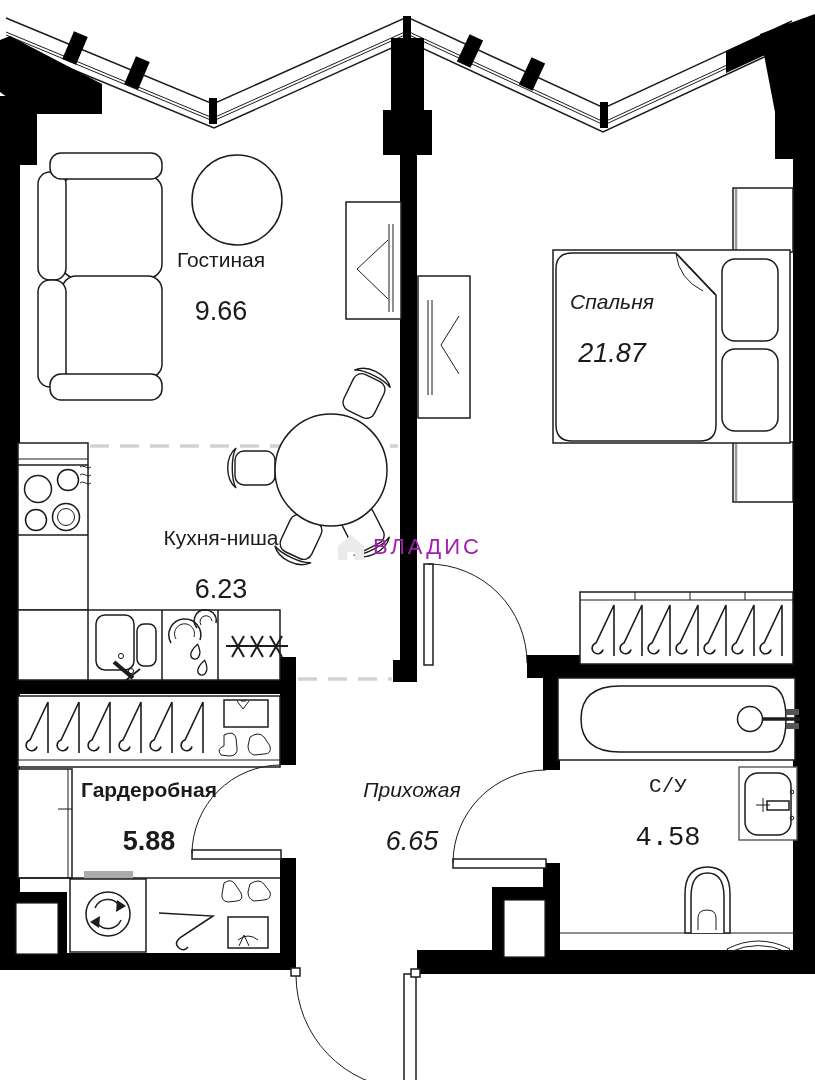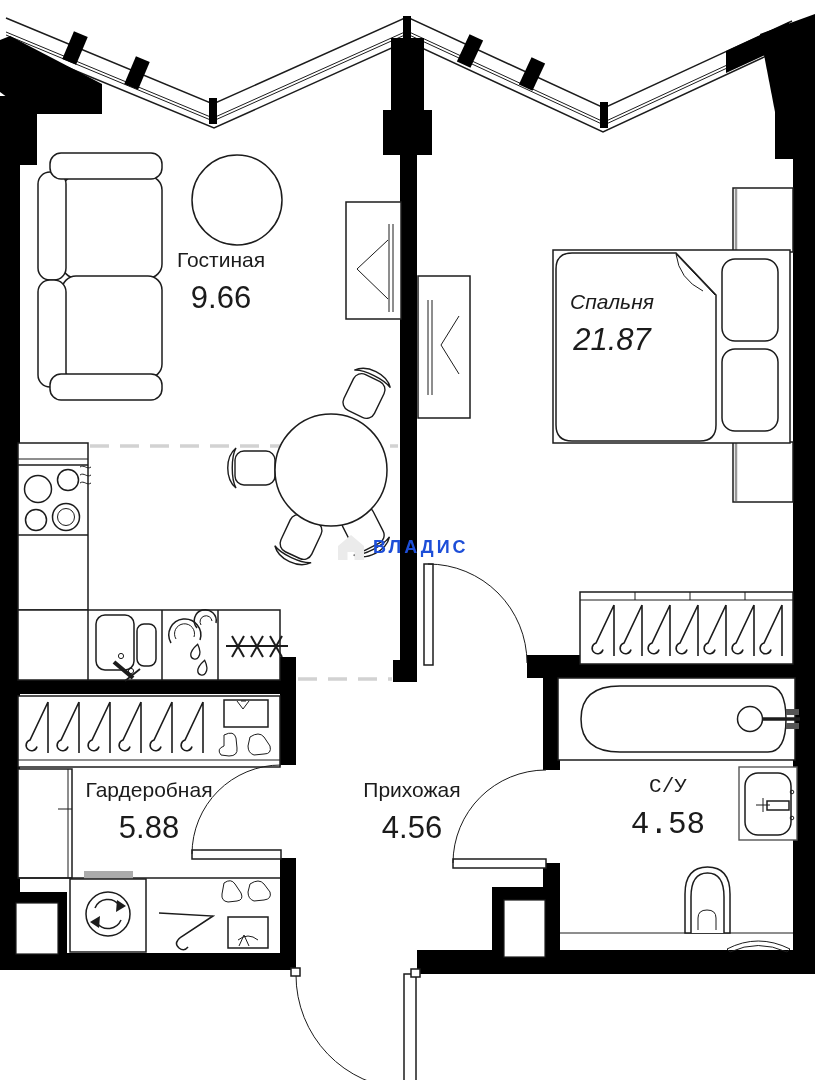--- a/index.html
+++ b/index.html
@@ -1,23 +1,23 @@
 <!DOCTYPE html>
 <html><head>
 <meta charset="utf-8">
 <style>
   html,body{margin:0;padding:0;background:#ffffff;}
   body{width:815px;height:1080px;position:relative;font-family:"Liberation Sans",sans-serif;overflow:hidden;}
   .plan{position:absolute;left:0;top:12px;width:815px;height:1080px;}
   svg{display:block;}
   .room-label{position:absolute;transform:translateX(-50%);text-align:center;color:#1b1b1b;pointer-events:none;}
   .room-name{font-size:21px;line-height:1.1;white-space:nowrap;}
-  .room-area{font-size:31px;margin-top:9px;}
+  .room-area{font-size:27px;margin-top:25px;}
   .watermark{position:absolute;left:336px;top:520px;display:flex;align-items:center;gap:7px;pointer-events:none;}
-  .watermark span{font-size:18px;font-weight:bold;letter-spacing:3px;color:#1d4ed8;}
+  .watermark span{font-size:22px;font-weight:normal;letter-spacing:3px;color:#a21caf;}
   .ln{fill:none;stroke:#1c1c1c;stroke-width:1.5;}
   .th{fill:none;stroke:#1c1c1c;stroke-width:1;}
   .fw{fill:#ffffff;stroke:#1c1c1c;stroke-width:1.5;}
   .blk{fill:#000000;}
   .gray{stroke:#999999;}
 </style>
 </head>
 <body>
 
 <div class="plan">
@@ -284,27 +284,31 @@
 </svg>
 
 <div class="room-label" style="left:221px;top:236px;">
   <div class="room-name">Гостиная</div>
   <div class="room-area">9.66</div>
 </div>
 <div class="room-label" style="left:612px;top:278px;font-style:italic;">
   <div class="room-name">Спальня</div>
   <div class="room-area">21.87</div>
 </div>
-<div class="room-label" style="left:149px;top:766px;">
+<div class="room-label" style="left:221px;top:514px;">
+  <div class="room-name">Кухня-ниша</div>
+  <div class="room-area">6.23</div>
+</div>
+<div class="room-label" style="left:149px;top:766px;font-weight:bold;">
   <div class="room-name">Гардеробная</div>
   <div class="room-area">5.88</div>
 </div>
-<div class="room-label" style="left:412px;top:766px;">
+<div class="room-label" style="left:412px;top:766px;font-style:italic;">
   <div class="room-name">Прихожая</div>
-  <div class="room-area">4.56</div>
+  <div class="room-area">6.65</div>
 </div>
 <div class="room-label" style="left:668px;top:763px;font-family:Liberation Mono, monospace;">
   <div class="room-name">С/У</div>
   <div class="room-area">4.58</div>
 </div>
 
 <div class="watermark">
   <svg width="30" height="30" viewBox="0 0 30 30">
     <path d="M15,3 L28,14 V28 H18.5 V20 H11.5 V28 H2 V14 Z" fill="#ebebeb"></path>
   </svg>

